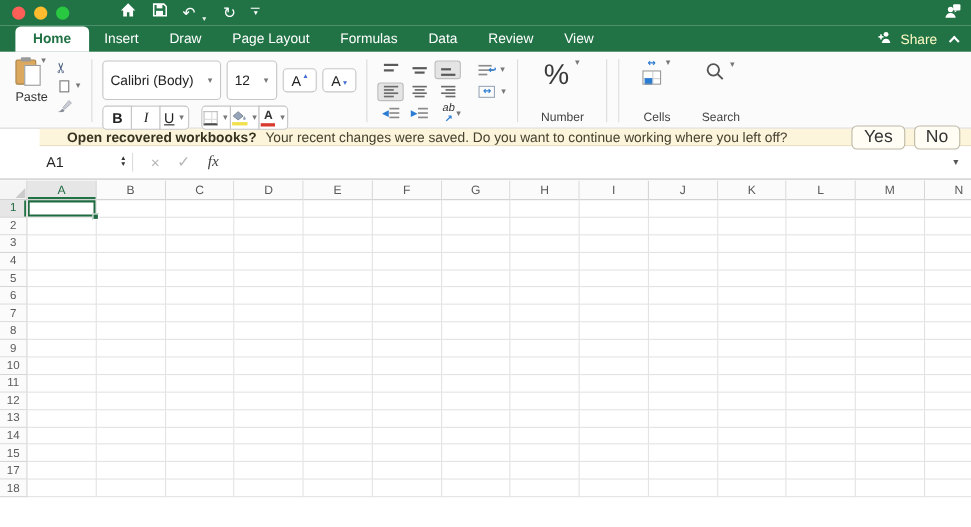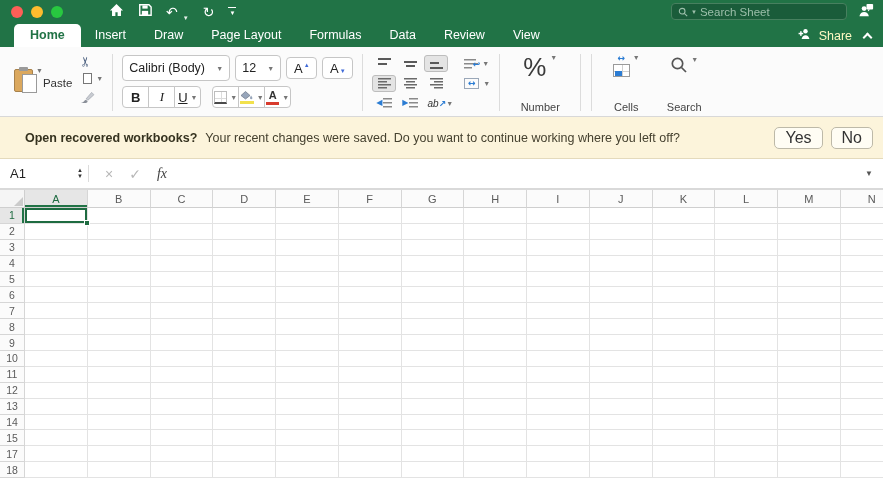--- a/index.html
+++ b/index.html
@@ -34,36 +34,36 @@
   
   .ribbon { height:70px; background:#fbfbfb; border-bottom:1px solid #d8d8d8; display:flex; align-items:stretch; padding:4px 0 2px 10px; }
   .vsep { width:1px; background:#dcdcdc; margin:3px 5px; }
   .rgroup { display:flex; flex-direction:column; align-items:center; padding:1px 4px; }
   .glabel { font-size:11px; color:#444; margin-top:auto; padding-top:2px; }
   .caret { font-size:7px; color:#777; }
   .caret-b { font-size:7px; color:#555; }
 
   
   .clip-wrap { display:flex; gap:8px; }
-  .paste-btn { display:flex; flex-direction:row; align-items:center; }
+  .paste-btn { display:flex; flex-direction:column; align-items:center; }
   .clipboard { width:19px; height:23px; background:#dba85e; border:1px solid #a8824c; border-radius:2px; position:relative; margin-top:2px; }
   .clipboard::before { content:""; position:absolute; top:-3px; left:4px; width:9px; height:4px; background:#9a9a9a; border-radius:1px; }
   .clipboard::after { content:""; position:absolute; right:-5px; top:4px; width:13px; height:17px; background:#fff; border:1px solid #9a9a9a; }
   .paste-row { display:flex; align-items:flex-start; gap:3px; }
   .paste-lbl { font-size:11.5px; color:#333; margin-top:6px; }
   .clip-col { display:flex; flex-direction:column; align-items:flex-start; gap:5px; padding-top:3px; }
   .scissors { font-family:"DejaVu Sans",sans-serif; font-size:13px; color:#44597a; display:inline-block; transform:rotate(-90deg); line-height:1; }
   .copy-ic { position:relative; width:9px; height:11px; border:1.2px solid #777; background:#fff; margin-left:3px; }
   .copy-ic::before { content:""; position:absolute; left:-4px; top:-4px; width:9px; height:11px; border:1.2px solid #999; background:#fbfbfb; z-index:-1; }
   .brush-ic { display:inline-block; }
 
   
   .font-grp { display:flex; flex-direction:column; gap:5px; padding-top:3px; }
   .frow { display:flex; align-items:center; gap:5px; }
-  .select { border:1px solid #c6c6c6; border-radius:4px; height:26px; background:#fff; display:flex; align-items:center; padding:6px 6px; font-size:12.5px; color:#222; }
+  .select { border:1px solid #c6c6c6; border-radius:4px; height:36px; background:#fff; display:flex; align-items:center; padding:6px 6px; font-size:12.5px; color:#222; }
   .sel-font { width:108px; } .sel-size { width:46px; }
   .select .caret { margin-left:auto; }
   .btn { border:1px solid #c6c6c6; border-radius:4px; height:22px; background:#fff; display:flex; align-items:center; justify-content:center; font-size:13px; color:#222; }
   .fsize-btn { width:31px; gap:1px; }
   .fsize-btn .up { color:#3f6ad8; font-size:6px; margin-bottom:6px; }
   .fsize-btn .dn { color:#3f6ad8; font-size:6px; margin-top:6px; }
   .bgroup { display:flex; }
   .bgroup .btn { border-radius:0; margin-left:-1px; width:27px; }
   .bgroup .btn:first-child { border-radius:4px 0 0 4px; margin-left:0; }
   .bgroup .btn:last-child { border-radius:0 4px 4px 0; }
@@ -88,21 +88,21 @@
   .av-bot { background:linear-gradient(#5a5a5a 0 0) 0 4px/9px 2px no-repeat, linear-gradient(#5a5a5a 0 0) 0 9px/13px 2px no-repeat; }
   .ah-left { background:linear-gradient(#6a6a6a 0 0) 0 0/13px 1.5px no-repeat, linear-gradient(#6a6a6a 0 0) 0 3px/9px 1.5px no-repeat, linear-gradient(#6a6a6a 0 0) 0 6px/13px 1.5px no-repeat, linear-gradient(#6a6a6a 0 0) 0 9px/9px 1.5px no-repeat; }
   .ah-center { background:linear-gradient(#6a6a6a 0 0) 0 0/13px 1.5px no-repeat, linear-gradient(#6a6a6a 0 0) 2px 3px/9px 1.5px no-repeat, linear-gradient(#6a6a6a 0 0) 0 6px/13px 1.5px no-repeat, linear-gradient(#6a6a6a 0 0) 2px 9px/9px 1.5px no-repeat; }
   .ah-right { background:linear-gradient(#6a6a6a 0 0) 0 0/13px 1.5px no-repeat, linear-gradient(#6a6a6a 0 0) 4px 3px/9px 1.5px no-repeat, linear-gradient(#6a6a6a 0 0) 0 6px/13px 1.5px no-repeat, linear-gradient(#6a6a6a 0 0) 4px 9px/9px 1.5px no-repeat; }
   .wm-cell { display:flex; align-items:center; gap:4px; }
   .wrap-ic { width:14px; height:12px; background:linear-gradient(#8a8a8a 0 0) 0 1px/12px 1.5px no-repeat, linear-gradient(#8a8a8a 0 0) 0 5px/14px 1.5px no-repeat, linear-gradient(#8a8a8a 0 0) 0 9px/8px 1.5px no-repeat; position:relative; }
   .wrap-ic::after { content:"↩"; font-family:"DejaVu Sans",sans-serif; color:#2b7cd3; font-weight:bold; font-size:9px; position:absolute; right:-2px; top:1px; }
   .merge-ic { width:15px; height:11px; border:1px solid #9aa7b8; display:flex; align-items:center; justify-content:center; font-family:"DejaVu Sans",sans-serif; color:#2b7cd3; font-weight:bold; font-size:9px; line-height:1; }
   .ind-ic { position:relative; width:16px; height:11px; background:linear-gradient(#8a8a8a 0 0) 7px 0/9px 1.5px no-repeat, linear-gradient(#8a8a8a 0 0) 7px 4px/9px 1.5px no-repeat, linear-gradient(#8a8a8a 0 0) 7px 8px/9px 1.5px no-repeat; }
   .ind-ic .arr { position:absolute; left:0; top:1px; color:#2b7cd3; font-size:8px; line-height:1; }
-  .orient-ic { font-size:10px; color:#333; display:flex; align-items:center; }
+  .orient-ic { font-size:10px; color:#333; display:flex; align-items:center;flex-direction:column; }
   .orient-ic .ab { font-style:italic; }
   .orient-ic .oarr { font-family:"DejaVu Sans",sans-serif; color:#2b7cd3; font-size:9px; font-weight:bold; }
 
   
   .num-grp { width:70px; }
   .pct-row { display:flex; align-items:flex-start; gap:4px; margin-top:2px; }
   .pct { font-size:26px; color:#3a3a3a; line-height:1; }
 
   
   .styles-grp { align-items:flex-start; justify-content:center; gap:4px; padding-right:8px; }
@@ -113,26 +113,26 @@
 
   
   .cells-grp, .edit-grp { width:58px; }
   .cells-ic-wrap { display:flex; align-items:flex-start; gap:3px; margin-top:2px; }
   .cells-ic { display:flex; flex-direction:column; align-items:center; line-height:1; }
   .cells-arrow { color:#2b7cd3; font-family:"DejaVu Sans",sans-serif; font-weight:bold; font-size:9px; }
   .mini-grid { width:17px; height:13px; border:1px solid #9a9a9a; margin-top:1px; background:linear-gradient(#2b7cd3 0 0) 1px 6px/7px 6px no-repeat, linear-gradient(#cfcfcf 0 0) 8px 0/1px 100% no-repeat, linear-gradient(#cfcfcf 0 0) 0 6px/100% 1px no-repeat, #fff; }
   .mag-wrap { display:flex; align-items:flex-start; gap:3px; margin-top:4px; }
 
   
-  .notif { height:42px; background:#fcf4db; border-bottom:1px solid #e4dabc; display:flex; align-items:center; padding:0 10px 0 25px; font-size:12.5px; color:#45412f; }
+  .notif { height:16px; background:#fcf4db; border-bottom:1px solid #e4dabc; display:flex; align-items:center; padding:0 10px 0 25px; font-size:12.5px; color:#45412f;margin-left:36px; }
   .notif b { color:#35321f; margin-right:8px; }
   .notif-btn { border:1px solid #bdb9a8; border-radius:5px; background:#fffdf4; font-size:16px; color:#333; padding:1px 10px; margin-left:8px; }
 
   
-  .fbar { height:31px; background:#fff; border-bottom:2px solid #d9d9d9; display:flex; align-items:center; }
+  .fbar { height:31px; background:#fff; border-bottom:2px solid #d9d9d9; display:flex; align-items:center;padding-left:32px; }
   .namebox { width:88px; height:100%; display:flex; align-items:center; padding:0 5px 0 10px; font-size:13px; color:#222; }
   .spin { margin-left:auto; display:flex; flex-direction:column; line-height:0.9; font-size:6px; color:#333; }
   .fsep { width:1px; height:60%; background:#dcdcdc; }
   .fb-ic { margin-left:16px; font-size:14px; }
   .fb-x { color:#b7b7b7; }
   .fb-ck { color:#b7b7b7; font-family:"DejaVu Sans",sans-serif; }
   .fb-fx { font-family:"Liberation Serif","DejaVu Serif",serif; font-style:italic; color:#404040; }
   .fb-input { flex:1; height:100%; }
   .fb-caret { color:#555; font-size:8px; margin-right:10px; }
 
@@ -171,28 +171,20 @@
             <rect x="5" y="2.8" width="6" height="3.6" fill="#fff"></rect>
             <rect x="4.4" y="9" width="7.2" height="5" fill="#fff"></rect>
           </svg></span>
       <span class="arrow">↶</span>
       <span class="tiny-caret">▼</span>
       <span class="arrow">↻</span>
       <span class="qa-custom">
           <span class="bar"></span>
           <span class="v">▼</span>
         </span>
-    </div>
-    <div class="searchbox">
-      <span><svg width="10" height="10" viewBox="0 0 12 12">
-            <circle cx="5" cy="5" r="3.4" fill="none" stroke="#9dbfab" stroke-width="1.3"></circle>
-            <line x1="7.6" y1="7.6" x2="11" y2="11" stroke="#9dbfab" stroke-width="1.3"></line>
-          </svg></span>
-      <span class="sc">▼</span>
-      <span class="ph">Search Sheet</span>
     </div>
     <div class="person-top"><svg width="17" height="17" viewBox="0 0 18 18">
           <rect x="9" y="2" width="7" height="6" rx="1" fill="#fff"></rect>
           <path d="M10.5 8v2l2.4-2z" fill="#fff"></path>
           <circle cx="6.5" cy="7" r="2.6" fill="#fff"></circle>
           <path d="M1.5 15c.5-3 2.5-4.5 5-4.5s4.5 1.5 5 4.5z" fill="#fff"></path>
         </svg></div>
   </div>
 
   <div class="tabbar">

